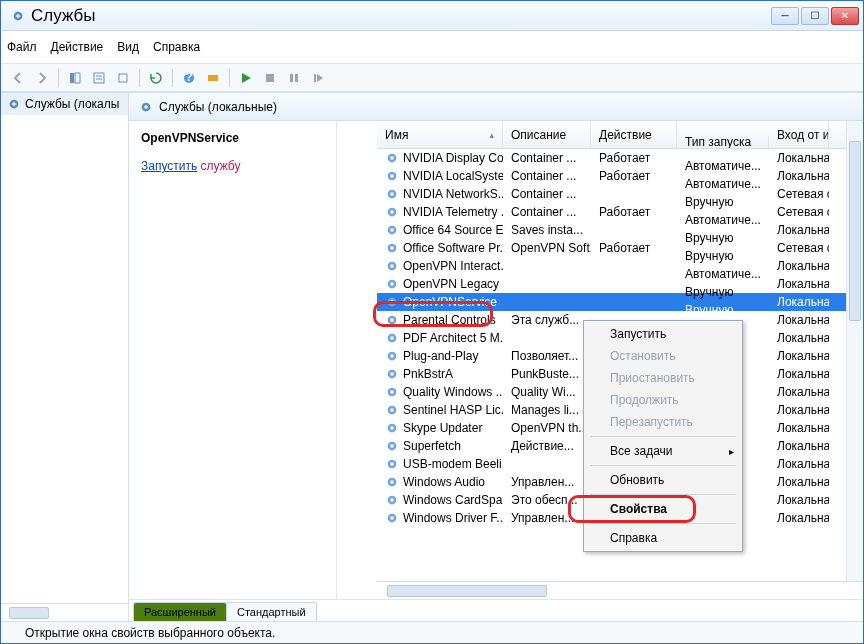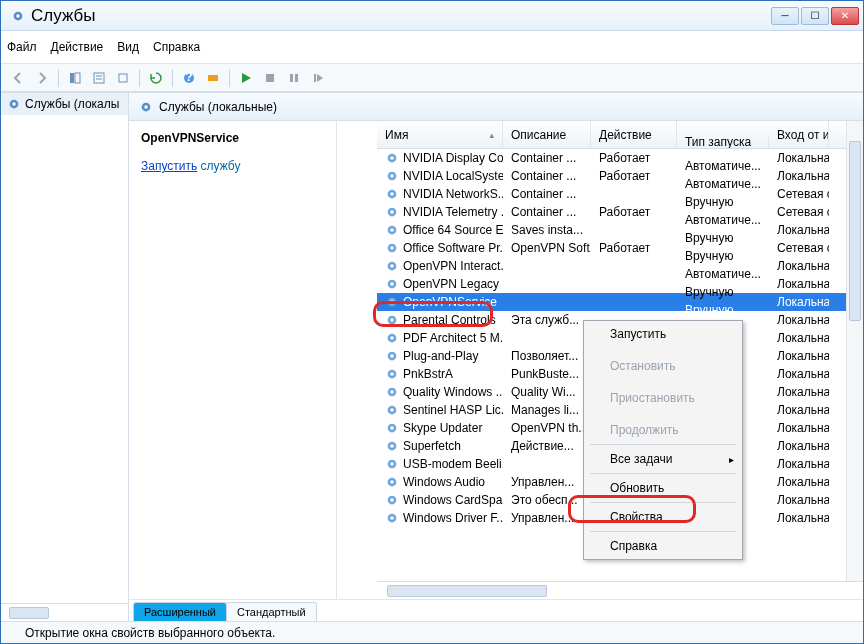--- a/index.html
+++ b/index.html
@@ -29,21 +29,21 @@
 .left-scroll .thumb { width: 40px; height: 12px; background: #d9e6f2; border: 1px solid #b6c8da; border-radius: 2px; margin-left: 8px; }
 
 .right-pane { flex: 1; display: flex; flex-direction: column; min-width: 0; }
 .pane-header { height: 28px; background: linear-gradient(#f7fbff,#e6f0fa); border-bottom: 1px solid #d6dee8; display: flex; align-items: center; padding: 0 10px; gap: 6px; }
 .gear-icon { width: 14px; height: 14px; }
 
 .ext-body { flex: 1; display: flex; min-height: 0; gap: 40px; }
 .detail-pane { width: 208px; padding: 10px 12px; border-right: 1px solid #e4e4e4; }
 .detail-title { font-weight: bold; margin-bottom: 14px; }
 .detail-link { color: #0645c8; text-decoration: underline; cursor: pointer; }
-.detail-suffix { color: #0369a1; }
+.detail-suffix { color: #be185d; }
 
 .list-pane { flex: 1; display: flex; flex-direction: column; min-width: 0; position: relative; }
 .list-header { height: 28px; display: flex; background: linear-gradient(#fdfefe,#eef3f8); border-bottom: 1px solid #d6dee8; }
 .col-h { padding: 4px 8px; border-right: 1px solid #e0e6ee; white-space: nowrap; overflow: hidden; display: flex; align-items: center; }
 .col-h.sort::after { content: "▴"; margin-left: auto; color: #7a8aa0; font-size: 9px; }
 .list-body { flex: 1; overflow: hidden; position: relative; }
 .row { height: 18px; display: flex; align-items: center; }
 .row.sel { background: #2a7ee8; color: #fff; }
 .cell { padding: 1px 8px; white-space: nowrap; overflow: hidden; display: flex; align-items: center; gap: 4px; }
 .cell .gi { width: 14px; height: 14px; flex-shrink: 0; }
@@ -54,27 +54,27 @@
 .c-start { width: 92px; margin-top: 15px; }
 .c-log { width: 60px; }
 
 .hscroll { height: 18px; border-top: 1px solid #d6dee8; display: flex; align-items: center; }
 .hscroll .thumb { width: 160px; height: 12px; background: #d9e6f2; border: 1px solid #b6c8da; border-radius: 2px; margin-left: 10px; }
 .vscroll { position: absolute; right: 0; top: 0; bottom: 18px; width: 17px; background: #f4f7fa; border-left: 1px solid #e0e6ee; }
 .vscroll .vthumb { position: absolute; left: 2px; right: 2px; top: 20px; height: 180px; background: #d9e6f2; border: 1px solid #b6c8da; border-radius: 2px; }
 
 .tabs { height: 22px; display: flex; align-items: flex-end; padding-left: 4px; border-top: 1px solid #e0e6ee; }
 .tab { padding: 3px 10px; border: 1px solid #c8d4e0; border-bottom: none; background: #f6f9fc; font-size: 11px; border-radius: 3px 3px 0 0; margin-right: -1px; }
-.tab.active { background: #0ea5e9; }
+.tab.active { background: #4d7c0f; }
 
 .statusbar { height: 22px; border-top: 1px solid #d6dee8; display: flex; align-items: center; padding: 0 24px; background: #f6f9fc; }
 
 .ctx-menu { position: absolute; background: #f4f4f4; border: 1px solid #a0a8b4; box-shadow: 2px 2px 4px rgba(0,0,0,0.25); padding: 2px; width: 160px; z-index: 10; }
 .ctx-item { padding: 4px 20px 4px 24px; display: flex; align-items: center; position: relative; }
-.ctx-item.disabled { color: #9aa4b0; margin-top: 10px; }
+.ctx-item.disabled { color: #9aa4b0; }
 .ctx-item.sub::after { content: "▸"; position: absolute; right: 6px; font-size: 10px; }
 .ctx-sep { height: 1px; background: #d0d6de; margin: 3px 4px; }
 
 .highlight { position: absolute; border: 3px solid #e02828; border-radius: 10px; pointer-events: none; z-index: 20; }
 
 
 .gear { fill: #5a8fc6; }
 </style>
 </head>
 <body>
@@ -513,25 +513,26 @@
 
   <div class="statusbar">
     <span>Открытие окна свойств выбранного объекта.</span>
   </div>
 
   <div class="ctx-menu" style="left:582px; top:319px;">
     <div class="ctx-item">Запустить</div>
     <div class="ctx-item disabled">Остановить</div>
     <div class="ctx-item disabled">Приостановить</div>
     <div class="ctx-item disabled">Продолжить</div>
+    <div class="ctx-item disabled">Перезапустить</div>
     <div class="ctx-sep"></div>
     <div class="ctx-item sub">Все задачи</div>
     <div class="ctx-sep"></div>
     <div class="ctx-item">Обновить</div>
     <div class="ctx-sep"></div>
-    <div class="ctx-item" style="font-weight:normal">Свойства</div>
+    <div class="ctx-item" style="font-weight:bold">Свойства</div>
     <div class="ctx-sep"></div>
     <div class="ctx-item">Справка</div>
   </div>
 
   <div class="highlight" style="left:372px; top:300px; width:120px; height:26px;"></div>
   <div class="highlight" style="left:567px; top:494px; width:128px; height:28px;"></div>
 </div>
 
 </body></html>

